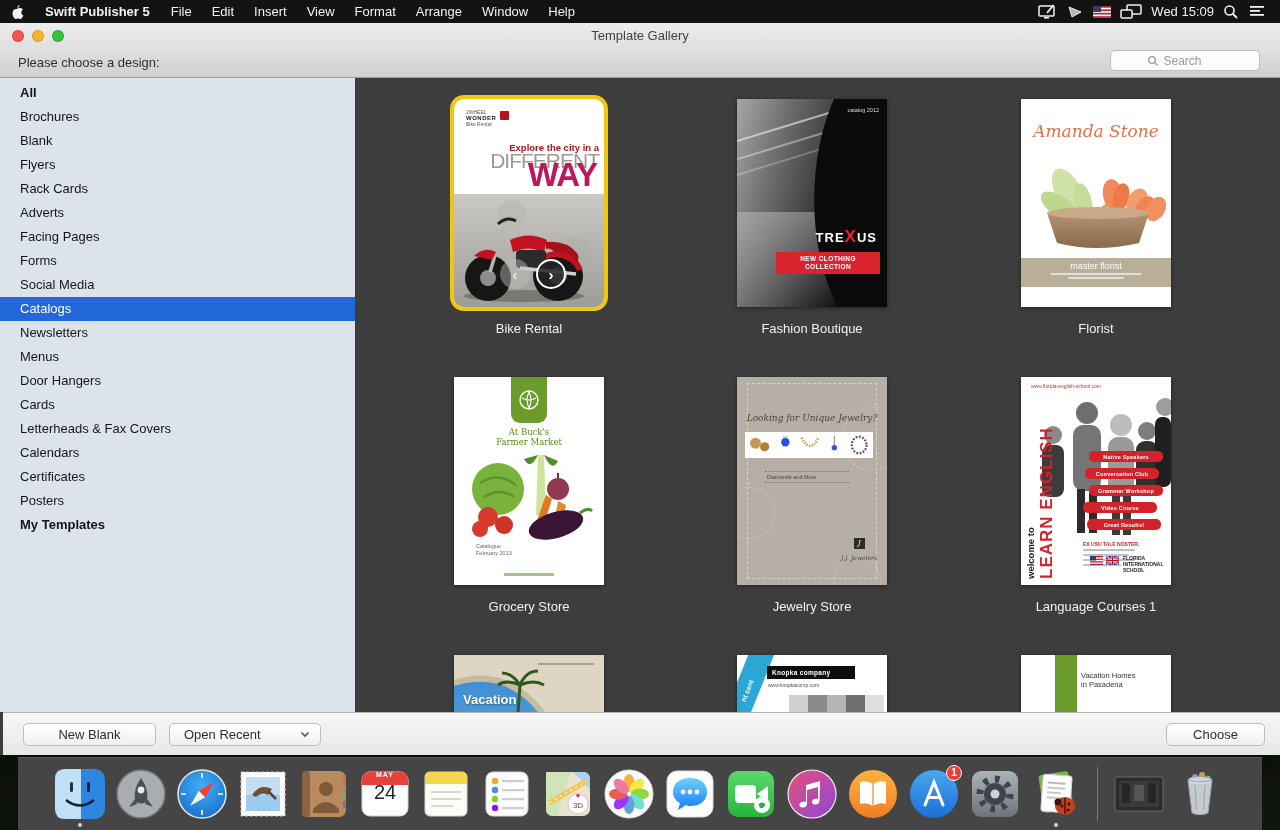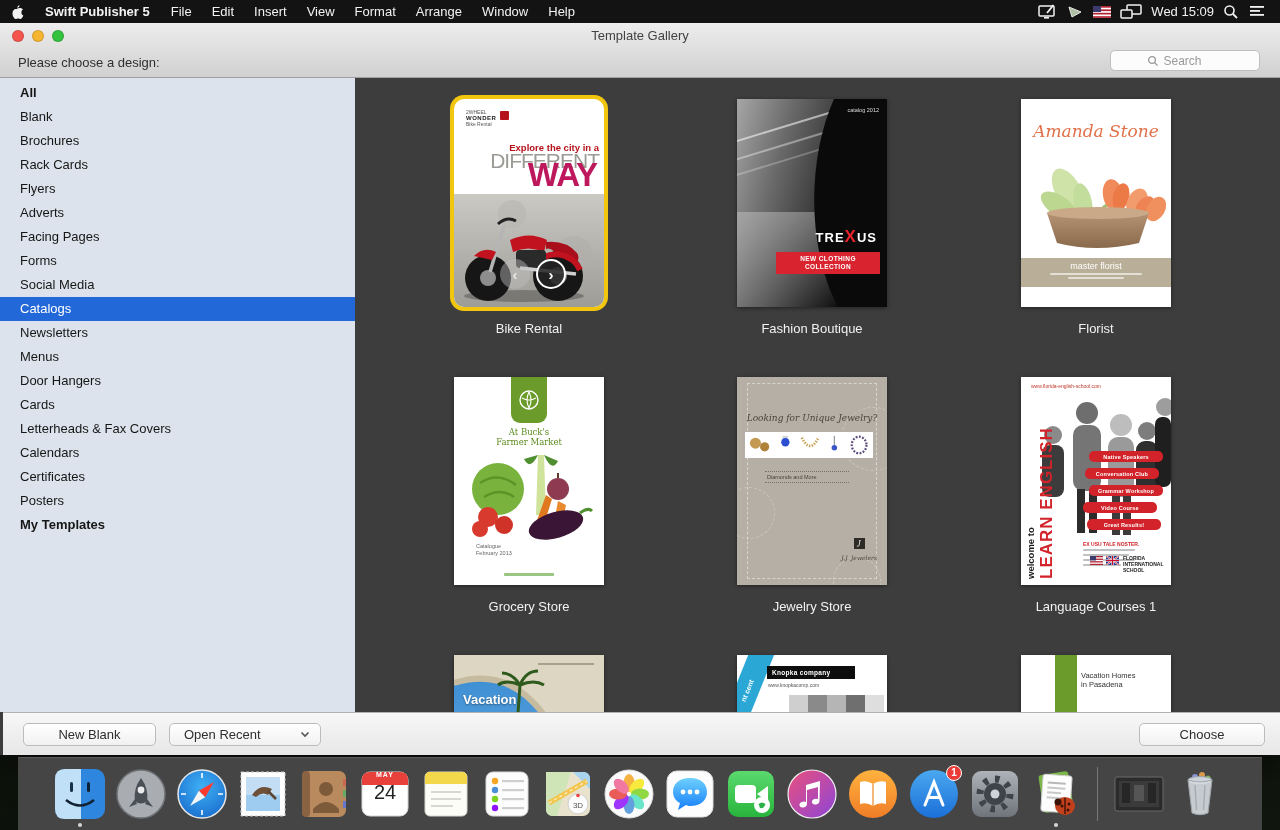--- a/index.html
+++ b/index.html
@@ -109,21 +109,21 @@
 .kn-collage{position:absolute;left:52px;top:40px;right:0;height:60px;display:flex;flex-wrap:wrap}
 .kn-collage div{width:19px;height:19px}
 .vh-bar{position:absolute;left:34px;top:0;width:22px;height:100%;background:#6b9b2a}
 .vh-text{position:absolute;left:60px;top:16px;font-size:7.5px;color:#333;line-height:9px}
 
 
 #footer{position:absolute;left:3px;bottom:0;width:100%;height:43px;background:linear-gradient(#f7f7f7,#e7e7e7);border-top:1px solid #b2b2b2}
 .btn{position:absolute;top:10px;height:23px;border:1px solid #bcbcbc;border-radius:5px;background:linear-gradient(#ffffff,#f1f1f1);font-size:13px;color:#2e2e2e;display:flex;align-items:center;justify-content:center;box-shadow:inset 0 1px 0 rgba(255,255,255,.7)}
 .b-new{left:20px;width:133px}
 .b-recent{left:166px;width:152px;justify-content:space-between;padding:0 10px 0 14px}
-.b-choose{right:18px;width:126px}
+.b-choose{right:18px;width:99px}
 
 
 #dock{position:absolute;left:18px;right:18px;top:757px;height:73px;background:rgba(72,72,72,.96);border-top:1px solid rgba(255,255,255,.12);display:flex;align-items:center;justify-content:center;gap:11px;padding:0 10px}
 .dicon{width:50px;height:50px;position:relative;flex:none}
 .rundot{position:absolute;left:50%;bottom:-8px;width:4px;height:4px;border-radius:50%;background:#d6d6d6;transform:translateX(-50%)}
 .ddiv{width:1px;height:54px;background:rgba(255,255,255,.28);flex:none;margin:0 5px}
 .badge{position:absolute;right:-3px;top:-4px;width:16px;height:16px;border-radius:50%;background:#ec3c38;border:1px solid #fff;color:#fff;font-size:10px;font-weight:bold;text-align:center;line-height:14px}
 .cal-month{position:absolute;top:2px;left:0;width:100%;text-align:center;color:#fff;font-size:7px;font-weight:bold;letter-spacing:1px}
 .cal-day{position:absolute;top:12px;left:0;width:100%;text-align:center;color:#222;font-size:20px}
 </style>
@@ -196,24 +196,24 @@
         <path d="M7.6 7.6 L10.6 10.6" stroke="#9a9a9a" stroke-width="1.3"></path>
       </svg>
       <input type="text" placeholder="Search" style="">
     </div>
   </div>
 
   <div id="content">
 
     <div id="sidebar">
       <div class="side-item fbold">All</div>
+      <div class="side-item">Brochures</div>
       <div class="side-item">Blank</div>
-      <div class="side-item">Brochures</div>
+      <div class="side-item">Flyers</div>
       <div class="side-item">Rack Cards</div>
-      <div class="side-item">Flyers</div>
       <div class="side-item">Adverts</div>
       <div class="side-item">Facing Pages</div>
       <div class="side-item">Forms</div>
       <div class="side-item">Social Media</div>
       <div class="side-item sel">Catalogs</div>
       <div class="side-item">Newsletters</div>
       <div class="side-item">Menus</div>
       <div class="side-item">Door Hangers</div>
       <div class="side-item">Cards</div>
       <div class="side-item">Letterheads &amp; Fax Covers</div>

